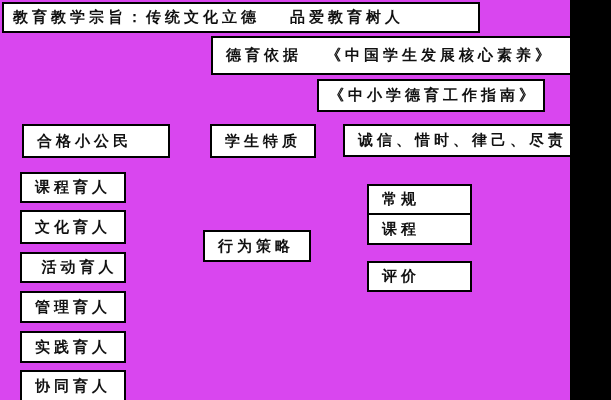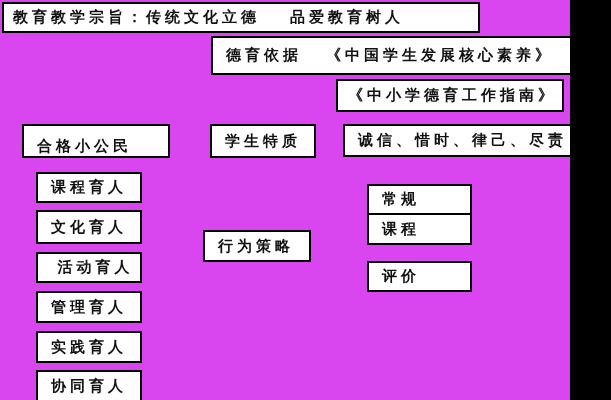--- a/index.html
+++ b/index.html
@@ -26,25 +26,25 @@
     letter-spacing: 4px;
     display: flex;
     align-items: center;
     padding-left: 13px;
     white-space: nowrap;
   }
   #banner   { left: 2px;   top: 2px;   width: 478px; height: 31px; padding-left: 9px; }
   #banner .gap  { margin-left: 30px; }
   #basis    { left: 211px; top: 36px;  width: 402px; height: 39px; }
   #basis .gap   { margin-left: 24px; }
-  #guide    { left: 336px; top: 79px;  width: 228px; height: 33px; padding-left: 10px; }
-  #citizen  { left: 22px;  top: 124px; width: 148px; height: 34px; align-items: flex-end; }
+  #guide    { left: 317px; top: 79px;  width: 228px; height: 33px; padding-left: 10px; }
+  #citizen  { left: 22px;  top: 124px; width: 148px; height: 34px; }
   #traits   { left: 210px; top: 124px; width: 106px; height: 34px; }
   #values   { left: 343px; top: 124px; width: 268px; height: 33px; }
-  .path     { left: 36px;  width: 106px; height: 31px; }
+  .path     { left: 20px;  width: 106px; height: 31px; }
   .p0 { top: 172px; }
   .p1 { top: 210px; height: 34px; }
   .p2 { top: 252px; justify-content: center; }
   .p3 { top: 291px; height: 32px; text-align: right; }
   .p4 { top: 331px; height: 32px; }
   .p5 { top: 370px; height: 33px; }
   #strategy { left: 203px; top: 203px; width: 108px; height: 32px; margin-top: 27px; }
   .sitem    { left: 367px; width: 105px; height: 31px; }
   .s0 { top: 184px; }
   .s1 { top: 213px; height: 32px; }

